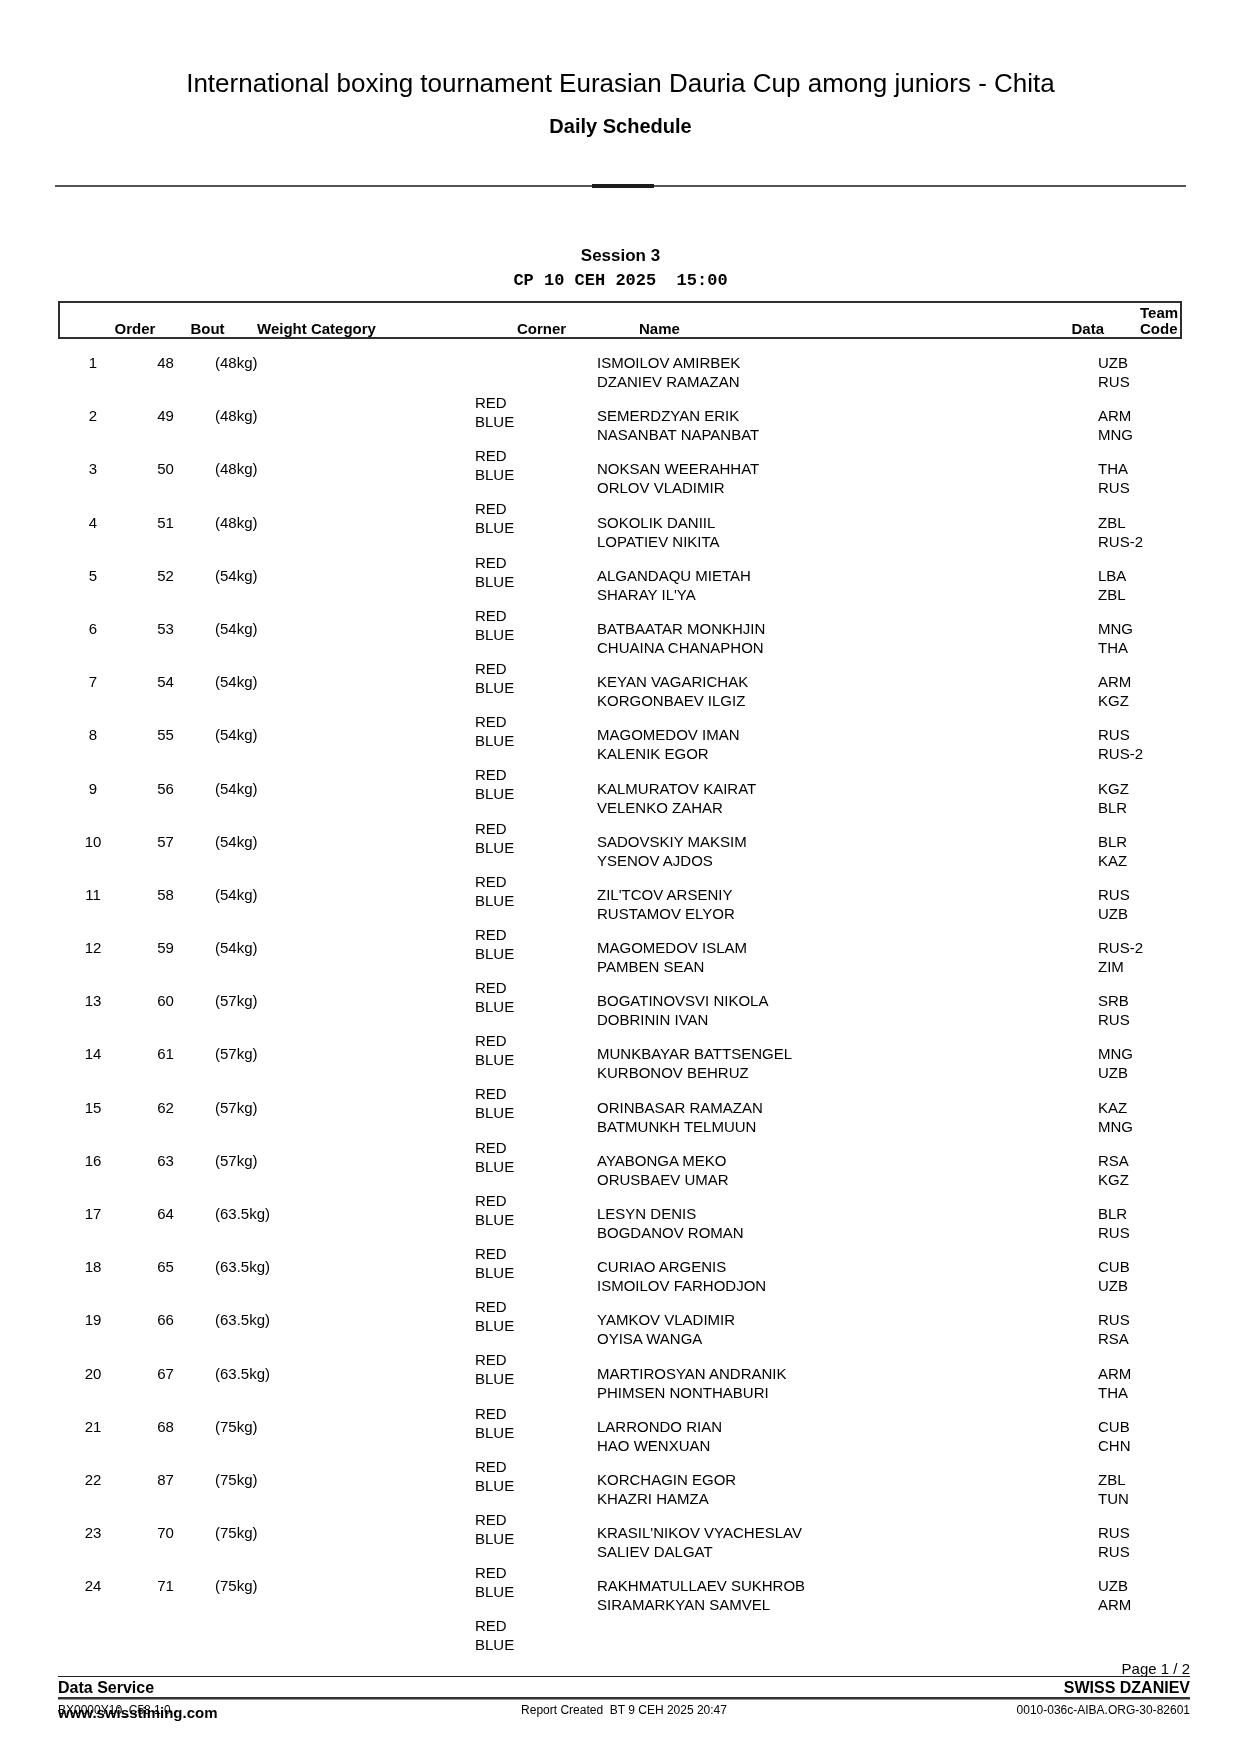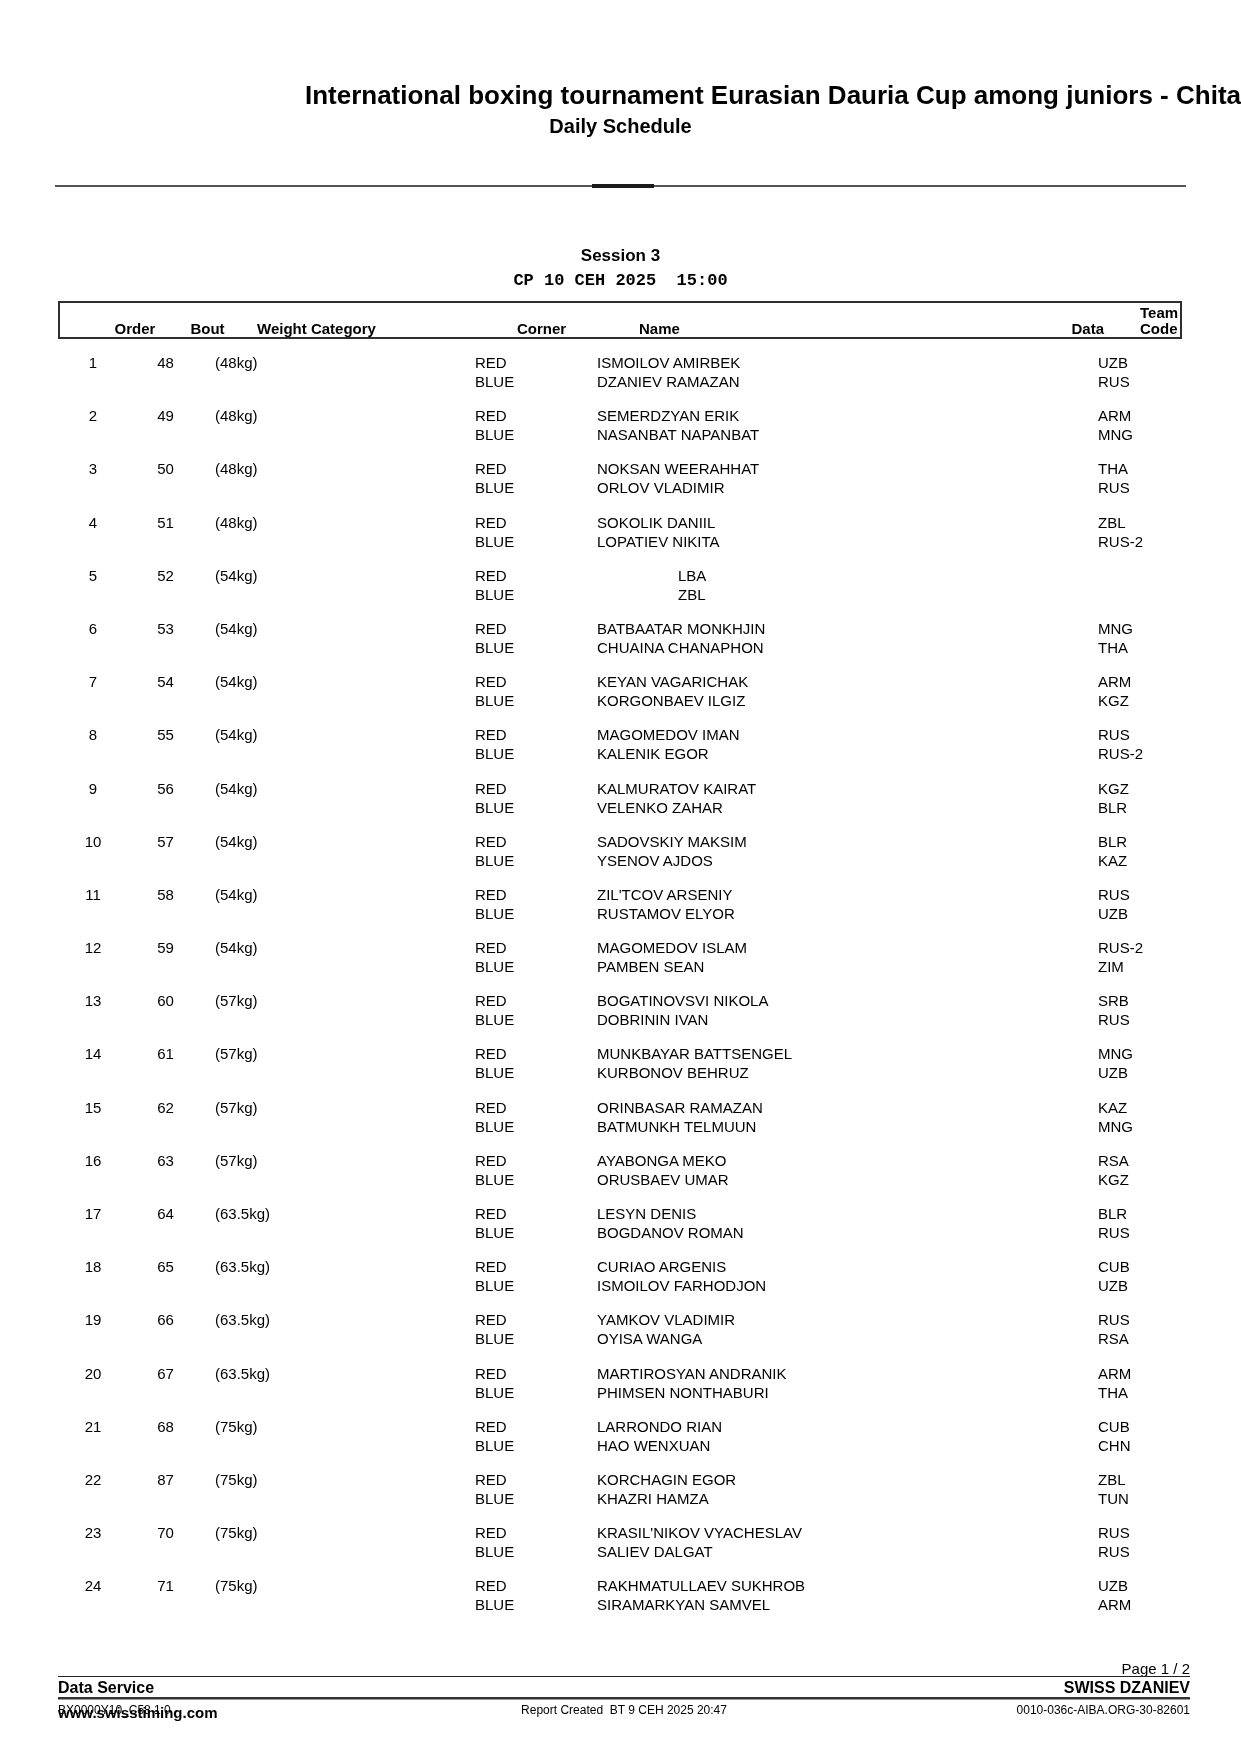--- a/index.html
+++ b/index.html
@@ -3,38 +3,38 @@
 <meta charset="utf-8">
 <style>
   html,body{margin:0;padding:0;background:#e8e8e8;}
   .page{
     position:relative;width:1241px;height:1755px;background:#ffffff;
     font-family:"Liberation Sans","DejaVu Sans",sans-serif;color:#000;
     overflow:hidden;margin:0 auto;
   }
   .center{left:0;width:100%;text-align:center;}
   .abs{position:absolute;}
-  .title{top:80px;font-size:26px;font-weight:bold;letter-spacing:0px;text-align:right;}
+  .title{top:68px;font-size:26px;font-weight:normal;letter-spacing:0px;}
   .subtitle{top:115px;font-size:20px;font-weight:bold;}
   .rule{top:185px;left:55px;width:1131px;height:2px;background:#555;}
   .rule-accent{position:absolute;left:537px;top:-1px;width:62px;height:4px;background:#1b1b1b;}
   .session-name{top:246px;font-size:17px;font-weight:bold;}
   .session-dt{top:271px;font-size:17px;font-weight:bold;white-space:pre;font-family:Liberation Mono, monospace;}
   .hdr-box{
     top:301px;left:58px;width:1124px;height:38px;box-sizing:border-box;
     border:2px solid #2e2e2e;display:flex;align-items:flex-end;
     font-size:15px;font-weight:bold;padding-left:40px;
   }
   .rows{top:346px;left:58px;width:1124px;}
   .bout-row{height:53.2px;box-sizing:border-box;padding-top:7px;display:flex;font-size:15px;}
   .cell{box-sizing:border-box;flex:0 0 auto;}
   .c-order{width:70px;text-align:center;}
   .c-bout{width:75px;text-align:center;}
   .c-weight{width:260px;padding-left:12px;}
-  .c-corner{width:122px;padding-left:12px;}
+  .c-corner{width:122px;padding-left:12px;margin-top:40px;}
   .c-name{width:420px;padding-left:12px;}
   .c-seed{width:57px;text-align:right;}
   .c-team{flex:1 1 auto;padding-left:36px;}
   .bout-row .line{line-height:19px;height:19px;white-space:nowrap;}
   .hdr-box .c-team{line-height:16px;}
   .footer-row1{top:1660px;left:58px;width:1132px;display:flex;justify-content:space-between;font-size:15px;}
   .footer-row1 .site{font-weight:bold;margin-top:44px;}
   .fline1{top:1676px;left:58px;width:1132px;height:1px;background:#222;}
   .footer-row2{top:1679px;left:58px;width:1132px;display:flex;justify-content:space-between;font-size:16px;font-weight:bold;}
   .fline2{top:1697px;left:58px;width:1132px;height:2px;background:#333;border-bottom:1px solid #999;}
@@ -191,20 +191,24 @@
       <div class="cell c-bout">
         <div class="line">52</div>
       </div>
       <div class="cell c-weight">
         <div class="line">(54kg)</div>
       </div>
       <div class="cell c-corner">
         <div class="line">RED</div>
         <div class="line">BLUE</div>
       </div>
+      <div class="cell c-name">
+        <div class="line">ALGANDAQU MIETAH</div>
+        <div class="line">SHARAY IL'YA</div>
+      </div>
       <div class="cell c-seed">
         <div class="line"></div>
         <div class="line"></div>
       </div>
       <div class="cell c-team">
         <div class="line">LBA</div>
         <div class="line">ZBL</div>
       </div>
     </div>
 

